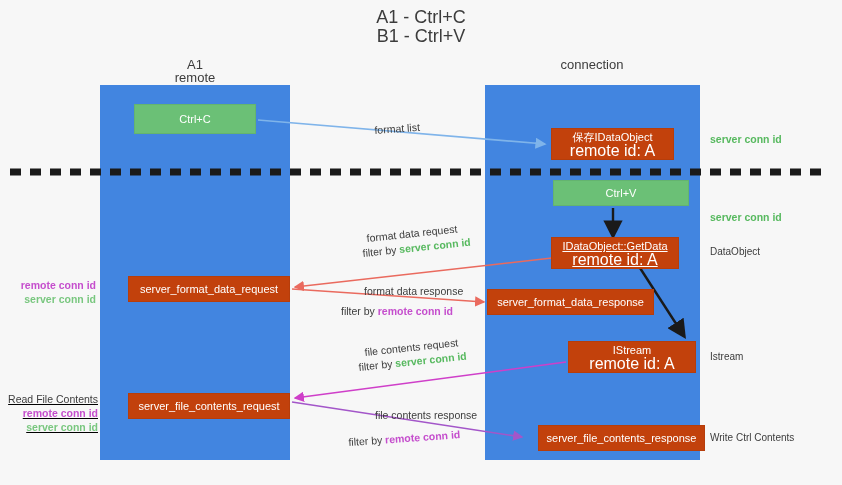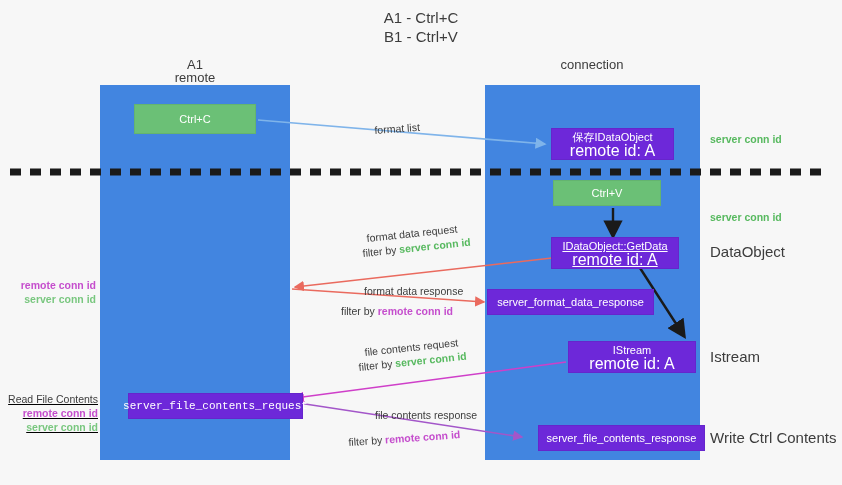--- a/index.html
+++ b/index.html
@@ -8,21 +8,21 @@
     background:#f7f7f7;
     font-family:"Liberation Sans","DejaVu Sans",sans-serif;
     position:relative;overflow:hidden;
     -webkit-font-smoothing:antialiased;
   }
   #stage{position:absolute;left:0;top:0;width:842px;height:485px;}
 
   
   .title{
     position:absolute;left:0;top:8px;width:842px;
-    text-align:center;color:#3c3c3c;font-size:15px;line-height:19px;
+    text-align:center;color:#3c3c3c;font-size:18px;line-height:19px;
   }
 
   
   .lane-head{
     position:absolute;text-align:center;color:#3c3c3c;
     font-size:13px;line-height:13px;width:160px;
   }
   .lane-head .big{display:block;}
 
   
@@ -31,34 +31,34 @@
   #lane-b{left:485px;top:85px;width:215px;height:375px;}
 
   
   .node{
     position:absolute;box-sizing:border-box;
     display:flex;flex-direction:column;align-items:center;justify-content:center;
     color:#ffffff;font-size:11px;line-height:13px;text-align:center;
     border:1px solid rgba(0,0,0,.06);
   }
   .node.green{background:#6bc076;}
-  .node.orange{background:#6d28d9;}
+  .node.orange{background:#c2410c;}
   .node .l2{font-size:16px;}
 
   
   svg.overlay{position:absolute;left:0;top:0;width:842px;height:485px;overflow:visible;}
 
   
   .ftxt{position:absolute;color:#3c3c3c;font-size:10.5px;line-height:13px;white-space:nowrap;}
   .ftxt.rot{transform-origin:0 0;}
   .green-t{color:#57b95f;font-weight:bold;}
   .mag-t{color:#c54ecd;font-weight:bold;}
   .plain-b{color:#3c3c3c;}
   .lbl-green{position:absolute;color:#57b95f;font-weight:bold;font-size:10.5px;line-height:14px;white-space:nowrap;}
-  .lbl-dark{position:absolute;color:#3c3c3c;font-size:15px;line-height:14px;white-space:nowrap;}
+  .lbl-dark{position:absolute;color:#3c3c3c;font-size:10px;line-height:14px;white-space:nowrap;}
   .stack{position:absolute;font-size:10.5px;line-height:14px;white-space:nowrap;text-align:right;}
   .stack .r{color:#c54ecd;font-weight:bold;display:block;}
   .stack .s{color:#79c77f;font-weight:bold;display:block;}
   .stack .t{color:#3c3c3c;display:block;font-weight:normal;}
 </style>
 </head>
 <body>
 
 <div id="stage">
 
@@ -116,40 +116,43 @@
 
   <div class="node green" style="left:134px;top:104px;width:122px;height:30px;">
     <span>Ctrl+C</span>
   </div>
 
   <div class="node orange" style="left:551px;top:128px;width:123px;height:32px;">
     <span>保存IDataObject</span>
     <span class="l2">remote id: A</span>
   </div>
 
-  <div class="node green" style="left:553px;top:180px;width:108px;height:26px;align-items:center;">
+  <div class="node green" style="left:553px;top:180px;width:136px;height:26px;align-items:center;">
     <span>Ctrl+V</span>
   </div>
 
   <div class="node orange" style="left:551px;top:237px;width:128px;height:32px;text-decoration:underline;">
     <span>IDataObject::GetData</span>
     <span class="l2">remote id: A</span>
   </div>
 
+  <div class="node orange" style="left:128px;top:276px;width:162px;height:26px;">
+    <span>server_format_data_request</span>
+  </div>
 
   <div class="node orange" style="left:487px;top:289px;width:167px;height:26px;">
     <span>server_format_data_response</span>
   </div>
 
   <div class="node orange" style="left:568px;top:341px;width:128px;height:32px;">
     <span>IStream</span>
     <span class="l2">remote id: A</span>
   </div>
 
-  <div class="node orange" style="left:128px;top:393px;width:175px;height:26px;font-family:Liberation Mono, monospace;">
+  <div class="node orange" style="left:128px;top:393px;width:162px;height:26px;">
     <span>server_file_contents_request</span>
   </div>
 
   <div class="node orange" style="left:538px;top:425px;width:167px;height:26px;">
     <span>server_file_contents_response</span>
   </div>
 
   <div class="ftxt rot" style="left:374px;top:124px;transform:rotate(-4deg);">format list</div>
 
   <div class="ftxt rot" style="left:366px;top:232px;transform:rotate(-6deg);">format data request</div>

